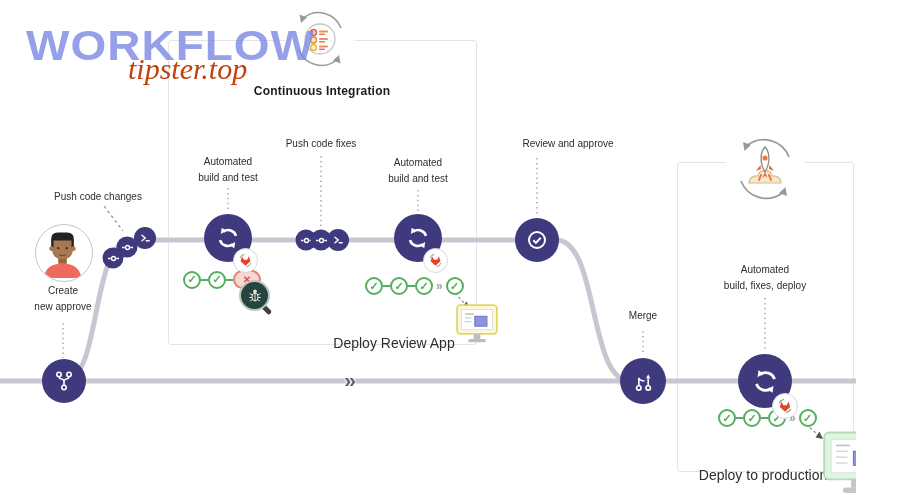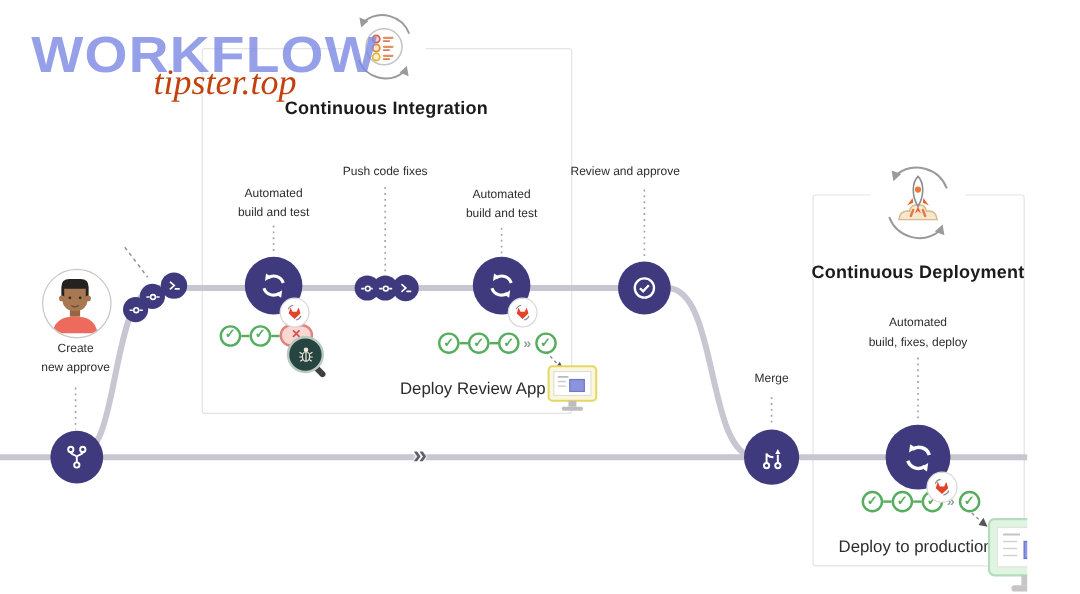--- a/index.html
+++ b/index.html
@@ -4,22 +4,22 @@
 <style>
   html,body{margin:0;padding:0;background:#fff;font-family:"Liberation Sans",sans-serif;}
   .stage{position:relative;width:856px;height:495px;background:#fff;overflow:hidden;}
 
   .box{position:absolute;background:#fff;border:1px solid #e4e4e8;border-radius:3px;z-index:0;}
   .flow-svg,.decor-svg{position:absolute;left:0;top:0;z-index:1;pointer-events:none;}
   .decor-svg{z-index:2;}
 
   .lbl{position:absolute;transform:translateX(-50%);text-align:center;font-size:10px;
        color:#2d2d2d;white-space:nowrap;line-height:16px;z-index:4;}
-  .title{font-weight:700;font-size:15px;color:#1b1b1b;letter-spacing:.2px;}
-  .lbl-lg{font-size:14px;}
+  .title{font-weight:700;font-size:12px;color:#1b1b1b;letter-spacing:.2px;}
+  .lbl-lg{font-size:14px;margin-top:20px;}
 
   .node{position:absolute;background:#3e3a7d;border-radius:50%;display:flex;align-items:center;
         justify-content:center;transform:translate(-50%,-50%);z-index:5;}
 
   .icon-circle{position:absolute;background:#fff;border-radius:50%;display:flex;align-items:center;
         justify-content:center;transform:translate(-50%,-50%);z-index:3;}
 
   .chevron{position:absolute;transform:translate(-50%,-54%);font-size:21px;font-weight:700;
         color:#5f5f68;z-index:4;letter-spacing:-2px;text-shadow:0 0 3px #fff,0 0 3px #fff;}
 
@@ -113,32 +113,32 @@
       <path d="M35,45 L33,50 M43,45 L45,50" stroke="#e8793c" stroke-width="2" stroke-linecap="round"></path>
       <path d="M39,17 C44,22 44.5,33 39,42 C33.5,33 34,22 39,17 Z" fill="#fff" stroke="#8a8a8a" stroke-width="1.3"></path>
       <circle cx="39" cy="28" r="2.6" fill="#e8793c"></circle>
       <path d="M34.5,35 L30,41 L35,39 Z" fill="#e8642f"></path>
       <path d="M43.5,35 L48,41 L43,39 Z" fill="#e8642f"></path>
       <path d="M39,42 l2.6,6 -2.6,-2.2 -2.6,2.2 Z" fill="#e8642f"></path>
     </svg>
   </div>
 
   <div class="lbl title" style="left:322px;top:83px;">Continuous Integration</div>
-  <div class="lbl title" style="left:765px;top:220px;">Continuous Deployment</div>
-
+
+  <div class="lbl" style="left:98px;top:189px;">Push code changes</div>
   <div class="lbl" style="left:228px;top:154px;">
     <div>Automated</div>
     <div>build and test</div>
   </div>
   <div class="lbl" style="left:321px;top:136px;">Push code fixes</div>
   <div class="lbl" style="left:418px;top:155px;">
     <div>Automated</div>
     <div>build and test</div>
   </div>
-  <div class="lbl" style="left:521px;top:136px;">Review and approve</div>
+  <div class="lbl" style="left:568px;top:136px;">Review and approve</div>
   <div class="lbl" style="left:63px;top:283px;">
     <div>Create</div>
     <div>new approve</div>
   </div>
   <div class="lbl lbl-lg" style="left:394px;top:315px;">Deploy Review App</div>
   <div class="lbl" style="left:643px;top:308px;">Merge</div>
   <div class="lbl" style="left:765px;top:262px;">
     <div>Automated</div>
     <div>build, fixes, deploy</div>
   </div>

